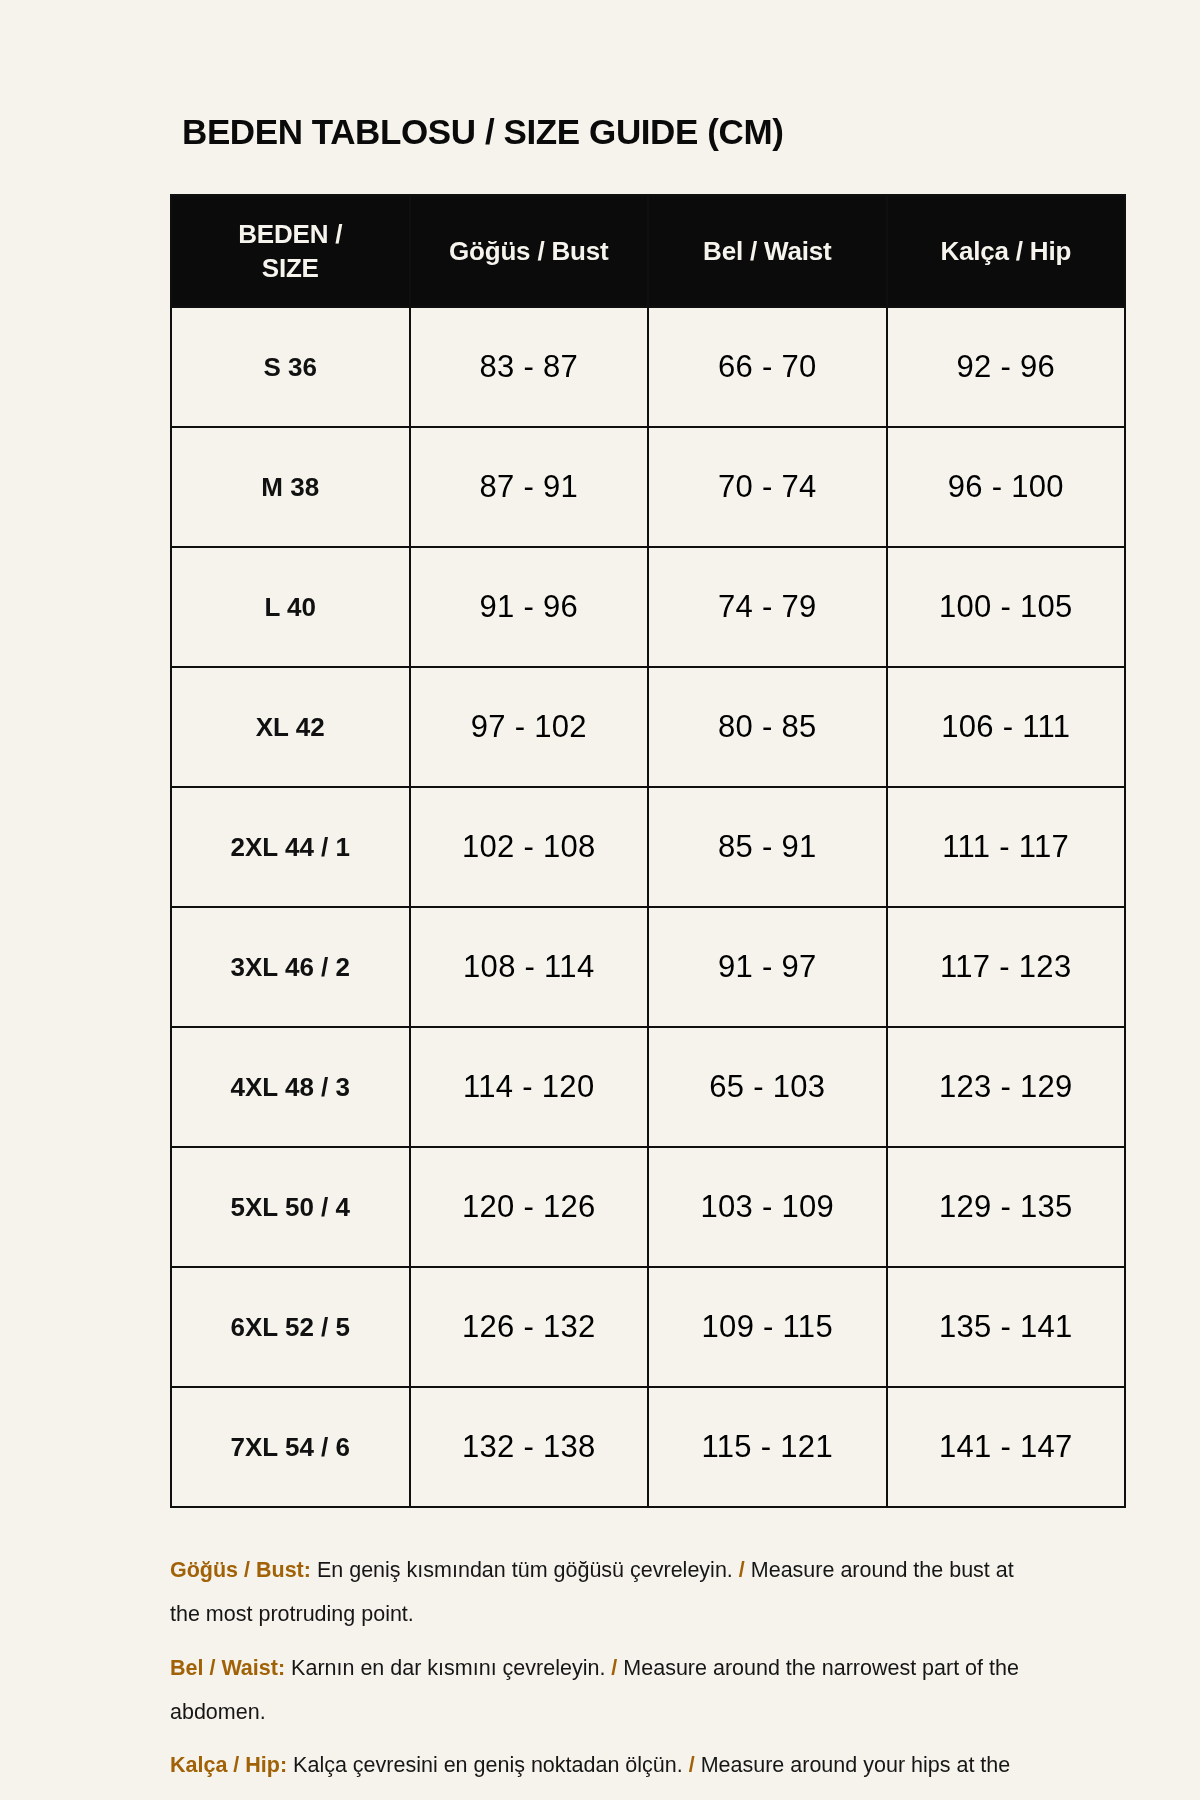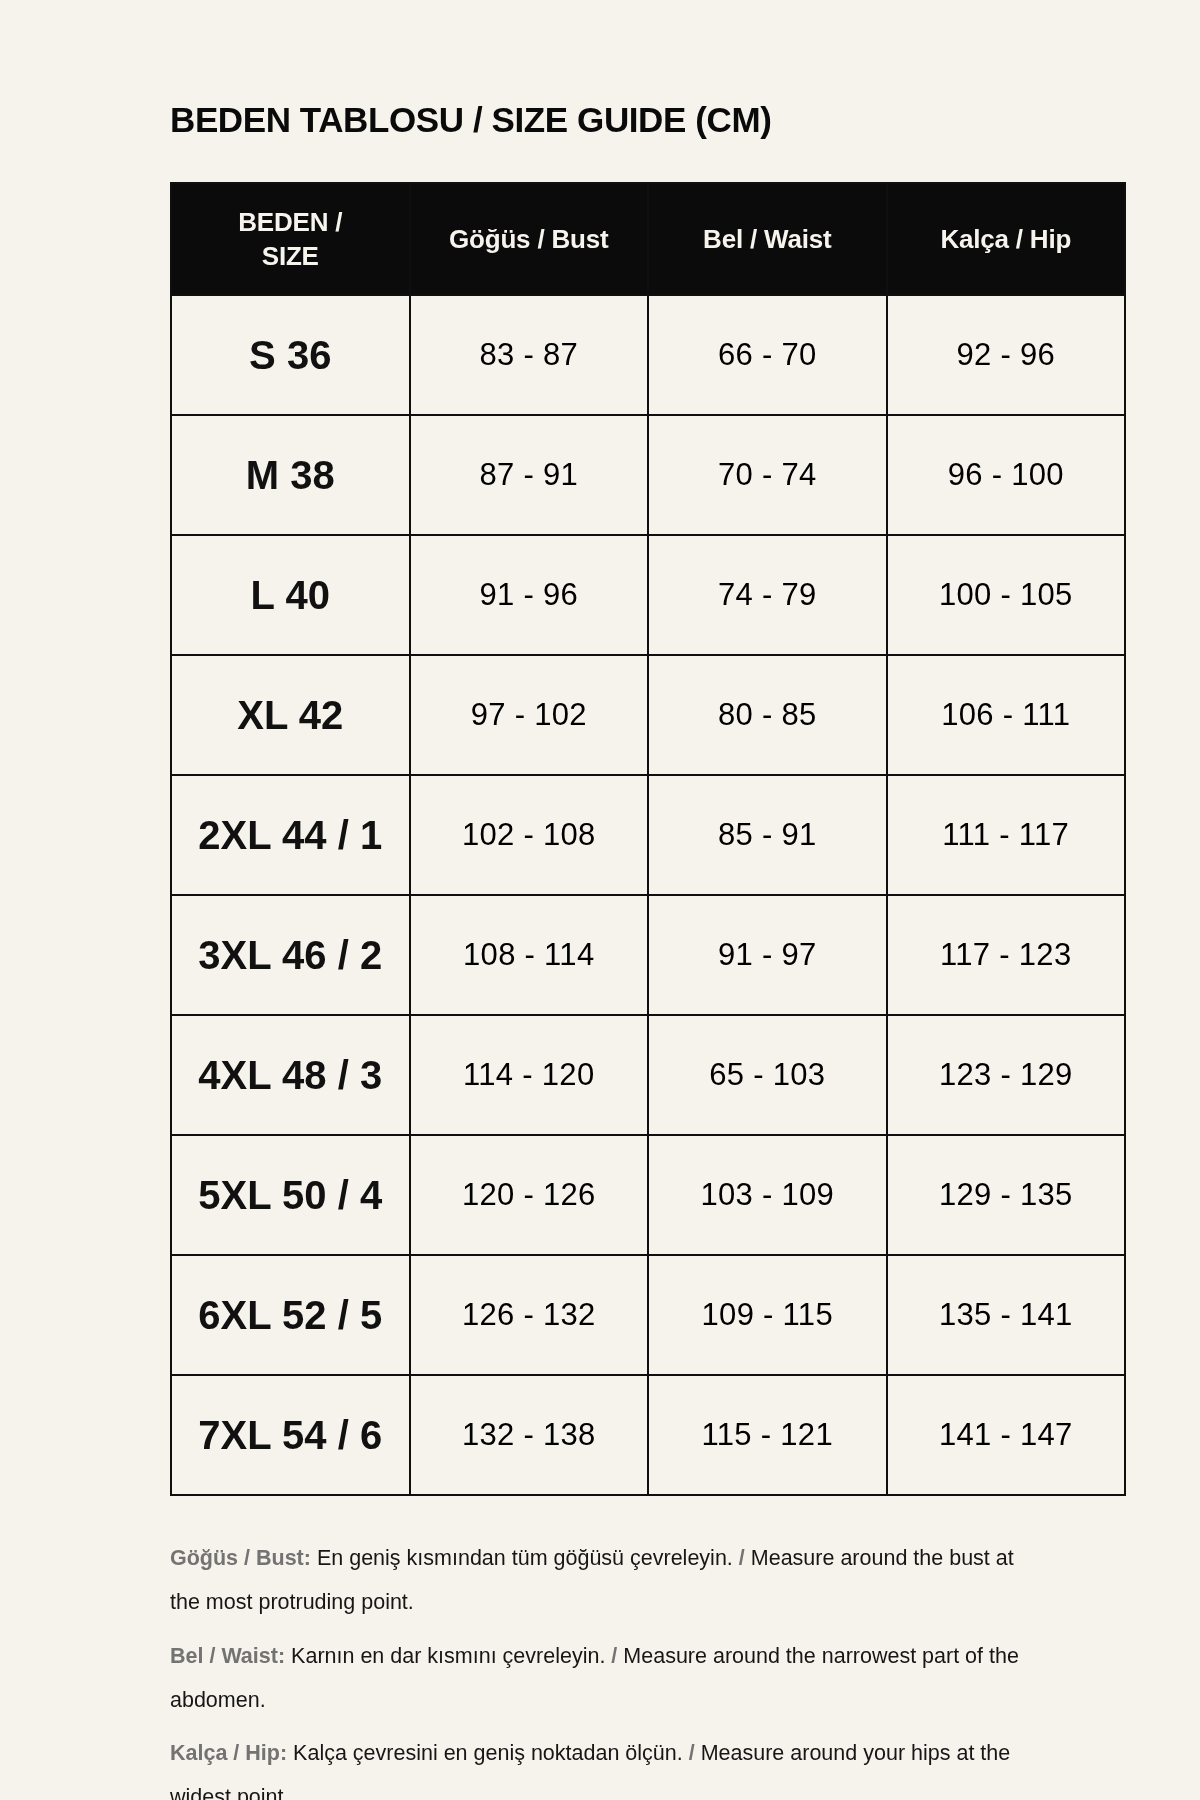--- a/index.html
+++ b/index.html
@@ -14,21 +14,21 @@
     color: #141414;
     position: relative;
   }
   .page {
     position: absolute;
     left: 170px;
     top: 0;
     width: 870px;
   }
   .title {
-    margin: 0;
+    margin: 12px;
     padding-top: 100px;
     font-size: 35px;
     font-weight: 700;
     letter-spacing: -0.4px;
     color: #0a0a0a;
     white-space: nowrap;
   }
   table.size-table {
     border-collapse: collapse;
     margin-top: 42px;
@@ -56,21 +56,21 @@
     padding-left: 34px;
     line-height: 1.32;
   }
   th .hline { display: block; }
   table.size-table tbody td {
     height: 118px;
     background: #f5f3ec;
   }
   td.size-cell {
     font-weight: 700;
-    font-size: 40px;
+    font-size: 26px;
     line-height: 1.32;
     color: #111;
   }
   td.val-cell {
     font-size: 31px;
     font-weight: 400;
     letter-spacing: 0.3px;
     color: #000000;
   }
   .notes {
@@ -78,21 +78,21 @@
     width: 878px;
     font-size: 21.5px;
     line-height: 2.06;
     color: #161616;
   }
   .note {
     margin: 0 0 9px 0;
   }
   .note b {
     font-weight: 700;
-    color: #737373;
+    color: #a16207;
   }
 </style>
 </head>
 <body>
 
 <div class="page">
 
   <h1 class="title">BEDEN TABLOSU / SIZE GUIDE (CM)</h1>
 
   <table class="size-table">

